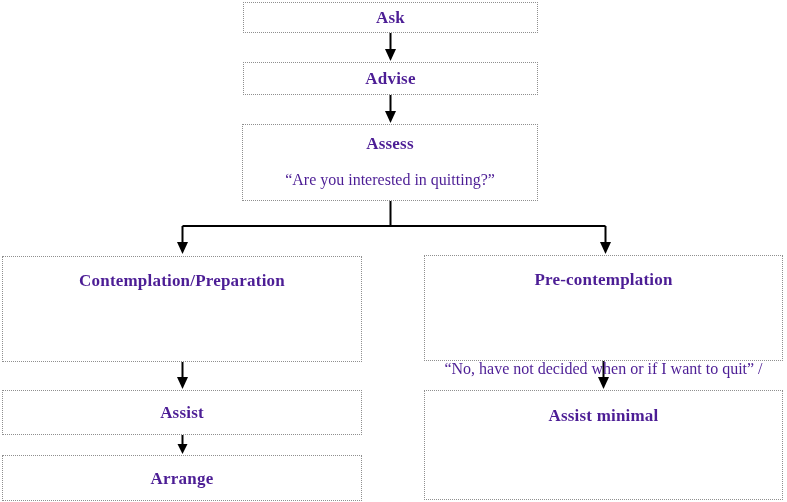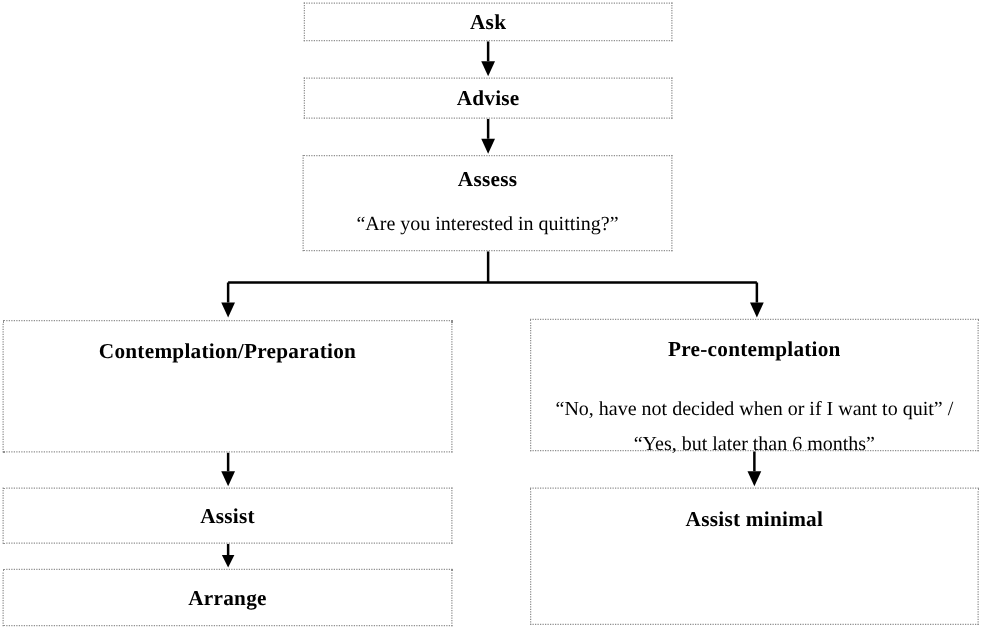--- a/index.html
+++ b/index.html
@@ -6,21 +6,21 @@
     margin: 0;
     padding: 0;
     background: #ffffff;
   }
   .canvas {
     position: relative;
     width: 787px;
     height: 502px;
     background: #ffffff;
     font-family: "Liberation Serif", "DejaVu Serif", serif;
-    color: #000000;
+    color: #4c1d95;
     overflow: hidden;
   }
   .node {
     position: absolute;
     box-sizing: border-box;
     border: 1px dotted #8f8f8f;
     background: #ffffff;
     display: flex;
     flex-direction: column;
     align-items: center;
@@ -37,21 +37,21 @@
     font-size: 16px;
     line-height: 28px;
   }
   
   .n-ask            { left: 243px; top: 2px;   width: 295px; height: 31px; }
   .n-advise         { left: 243px; top: 62px;  width: 295px; height: 33px; }
   .n-assess         { left: 242px; top: 124px; width: 296px; height: 77px; padding-top: 8px; }
   .n-assess .node-quote { margin-top: 12px; }
   .n-contemplation  { left: 2px;   top: 256px; width: 360px; height: 106px; padding-top: 13px; }
   .n-contemplation .node-quote { margin-top: 17px; }
-  .n-precontemplation { left: 424px; top: 255px; width: 359px; height: 106px; padding-top: 13px; }
+  .n-precontemplation { left: 424px; top: 255px; width: 359px; height: 106px; padding-top: 13px; gap: 41px; }
   .n-precontemplation .node-quote { margin-top: 24px; max-width: 330px; }
   .n-assist         { left: 2px;   top: 390px; width: 360px; height: 45px; }
   .n-arrange        { left: 2px;   top: 455px; width: 360px; height: 46px; }
   .n-assist-minimal { left: 424px; top: 390px; width: 359px; height: 110px; padding-top: 14px; }
   .n-assist-minimal .node-quote { margin-top: 13px; max-width: 330px; }
   .edges-svg {
     position: absolute;
     left: 0; top: 0;
     width: 787px;
     height: 502px;

